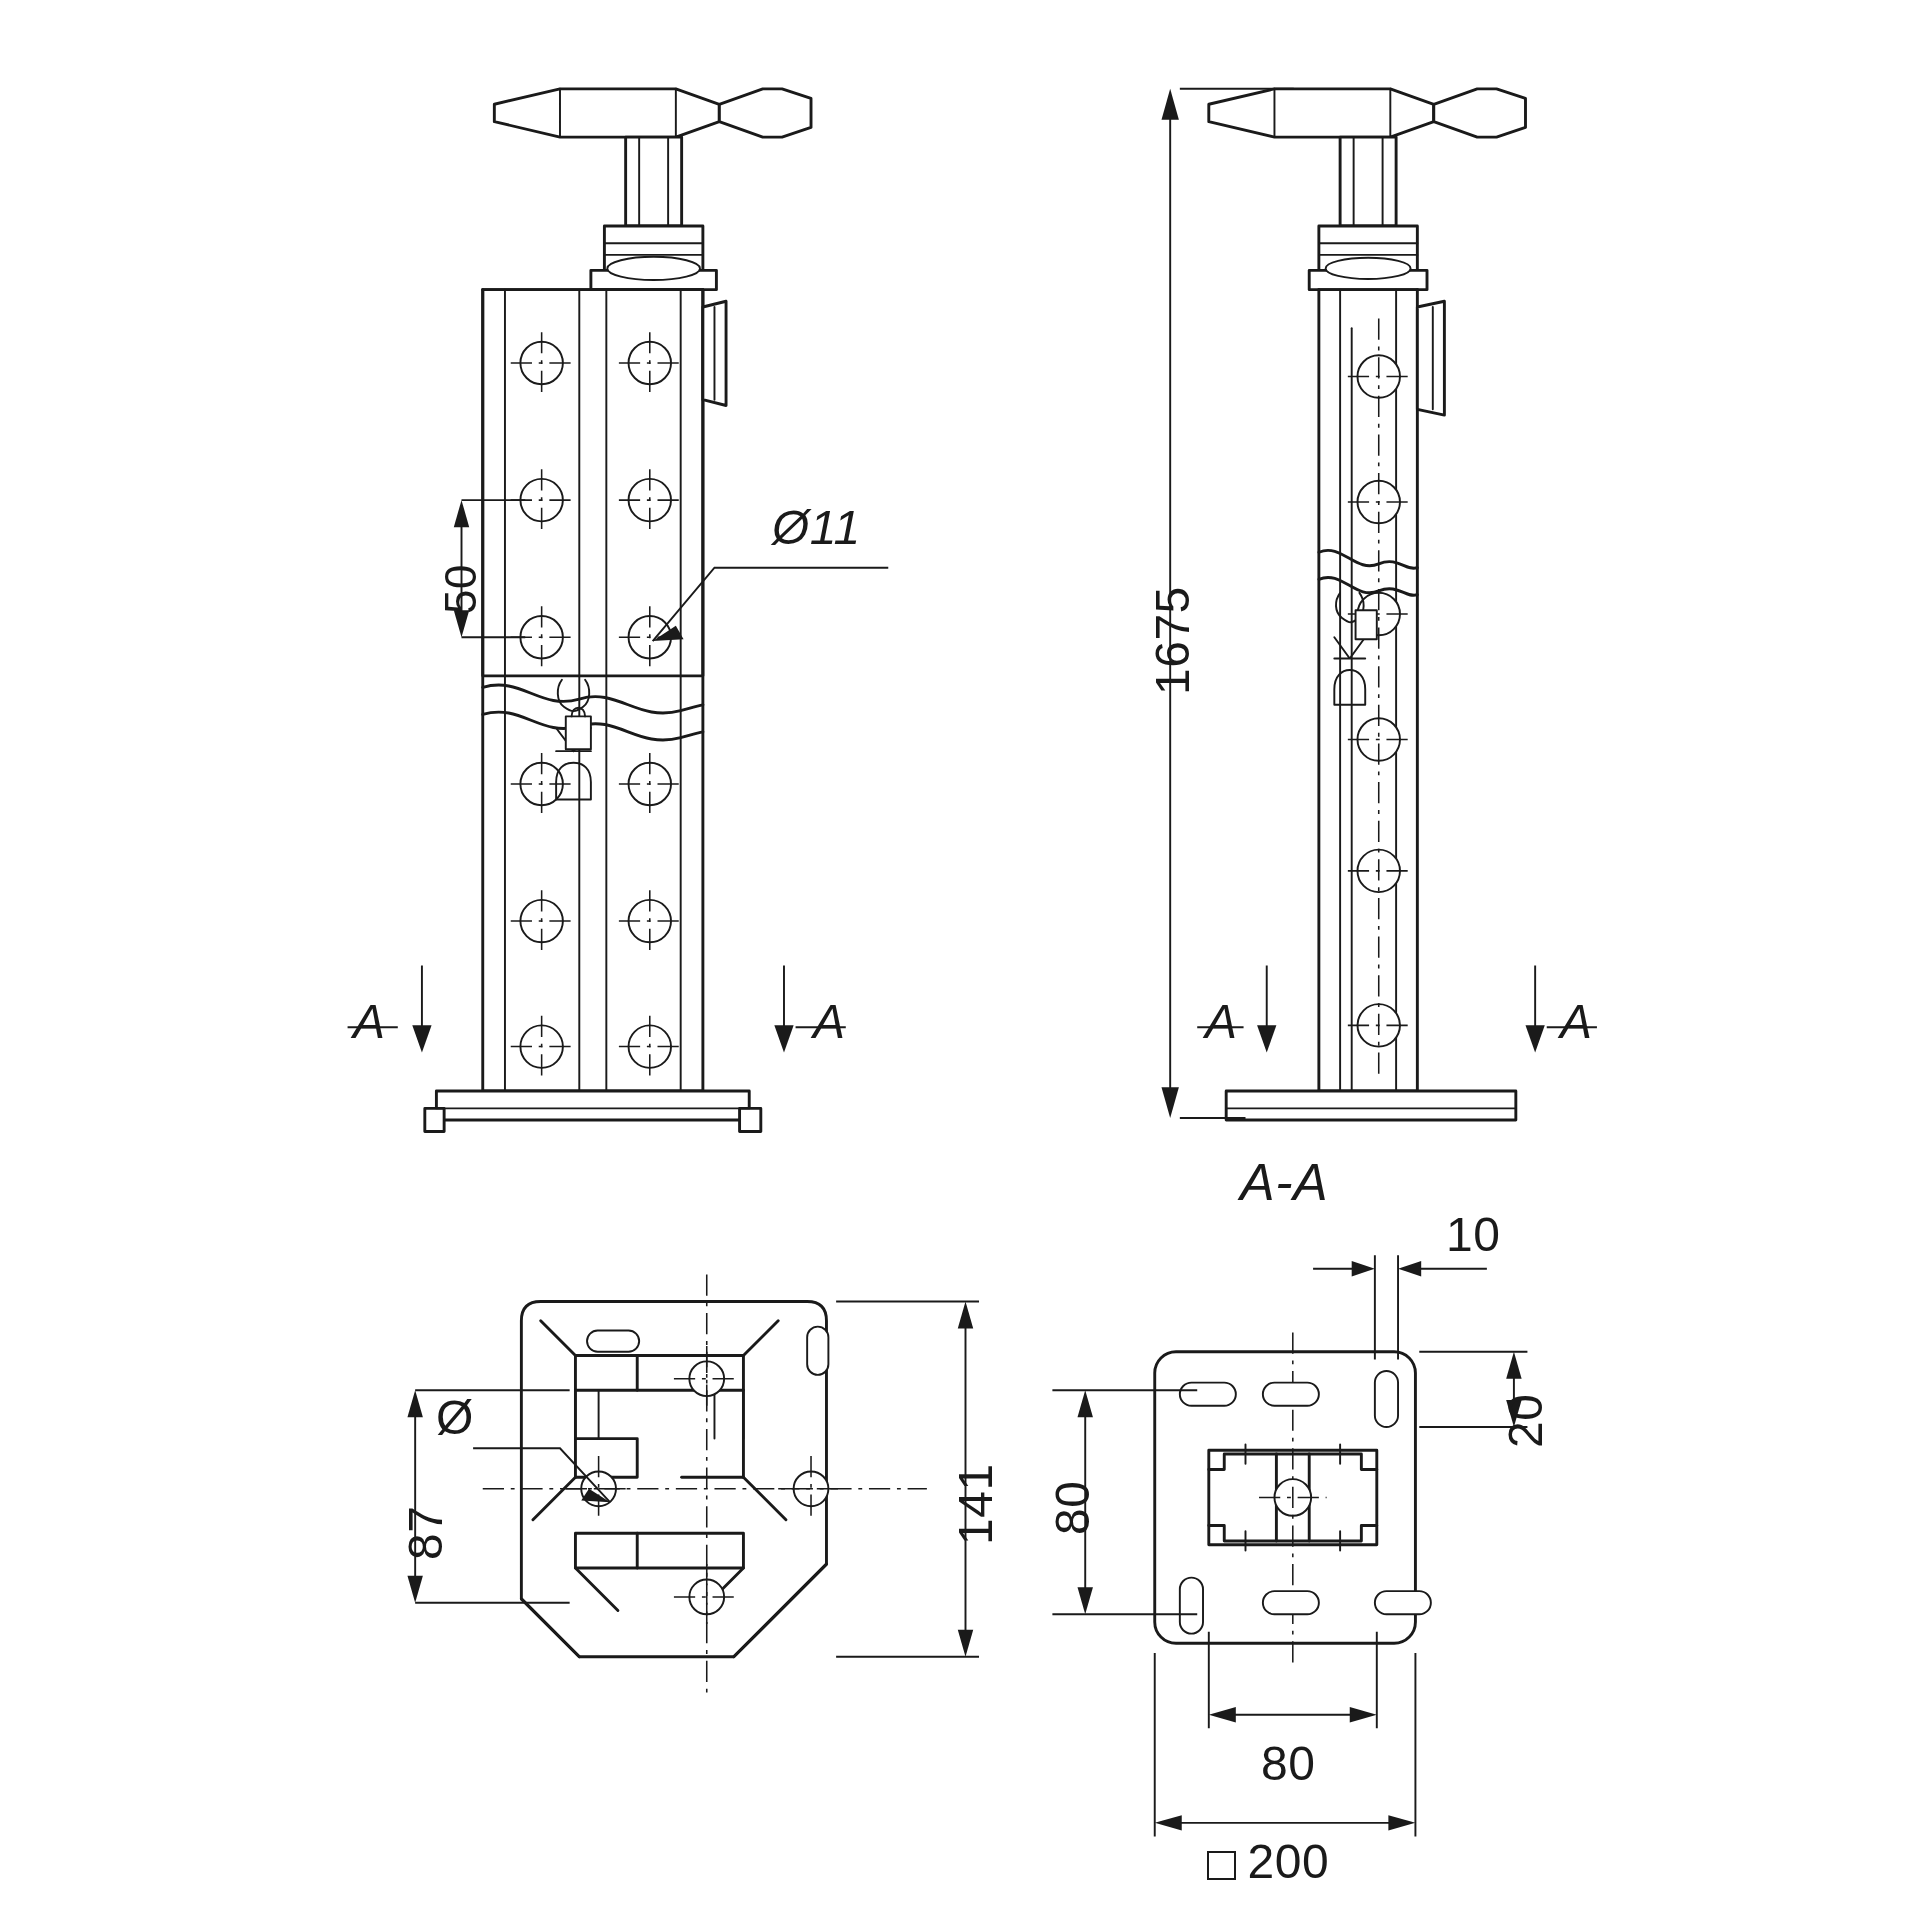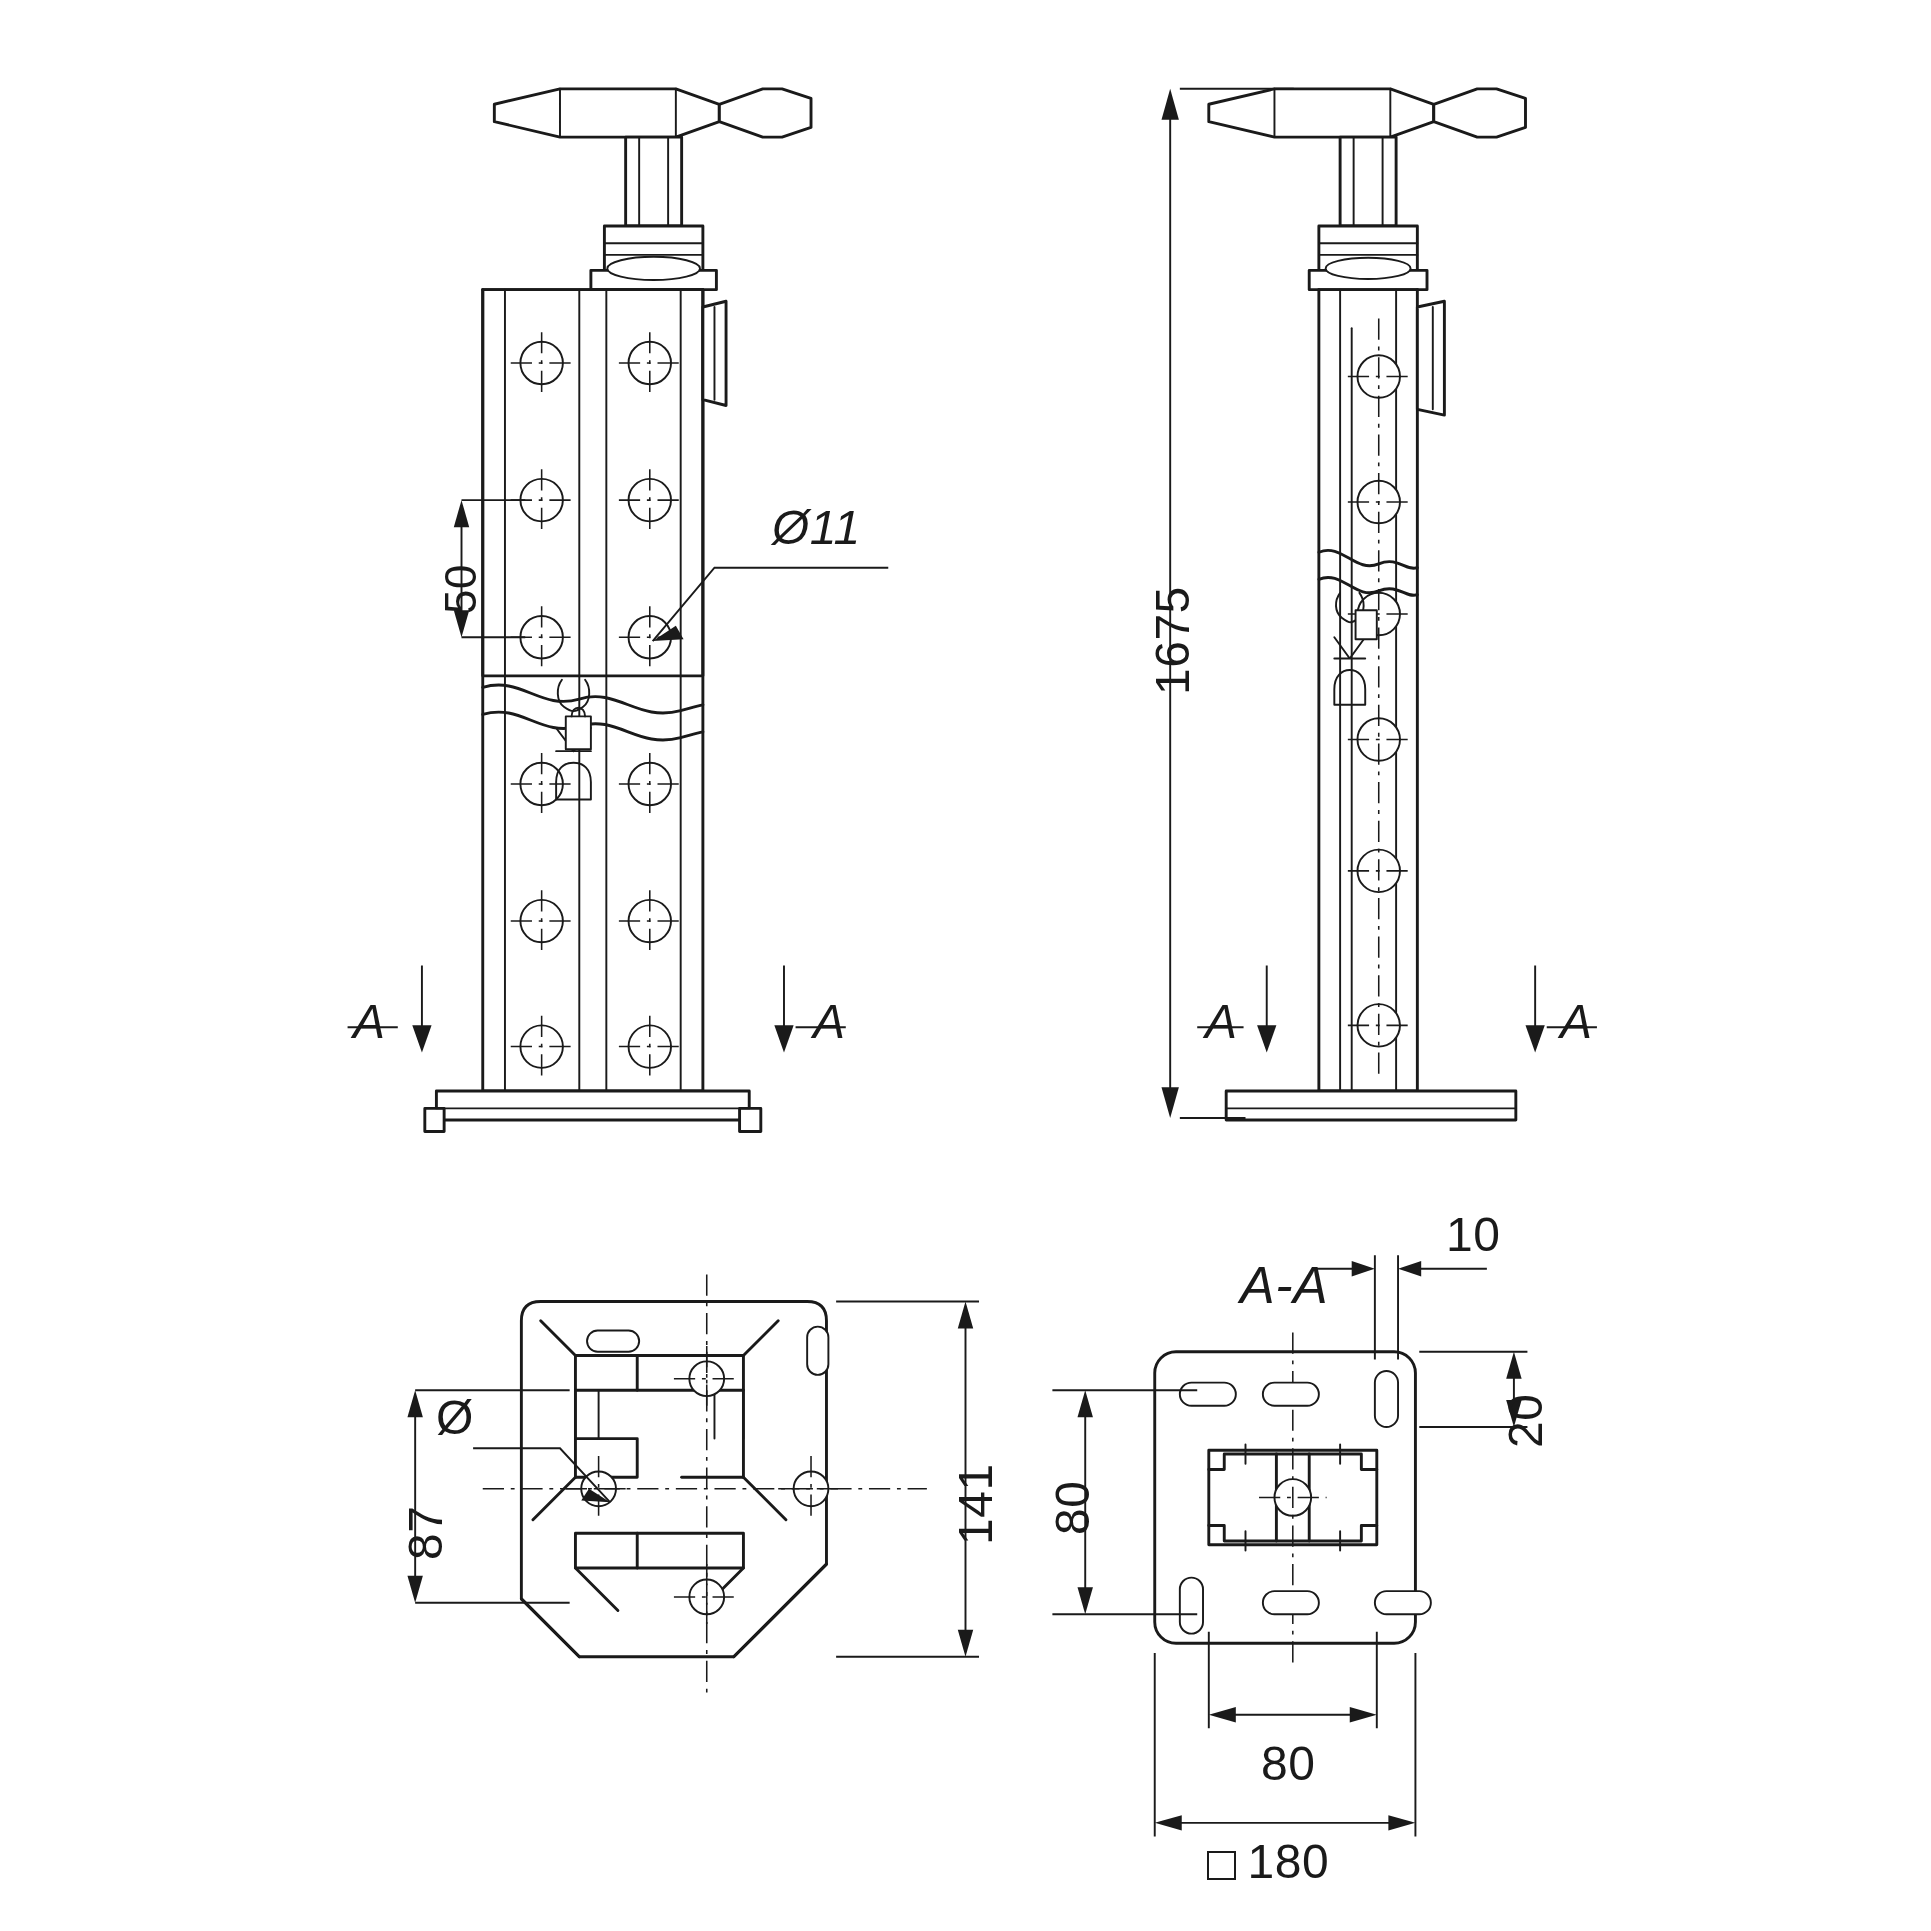--- a/index.html
+++ b/index.html
@@ -360,34 +360,34 @@
 
   <div class="dimtext big" style="left:772px; top:500px;font-style:italic;">Ø11</div>
 
   <div class="dimtext rot big" style="left:1145px; top:695px;">1675</div>
 
   <div class="dimtext italic big" style="left:353px; top:994px;">A</div>
   <div class="dimtext italic big" style="left:813px; top:994px;">A</div>
   <div class="dimtext italic big" style="left:1205px; top:994px;">A</div>
   <div class="dimtext italic big" style="left:1560px; top:994px;">A</div>
 
-  <div class="dimtext italic big" style="left:1240px; top:1255px; font-size:52px;">A-A</div>
+  <div class="dimtext italic big" style="left:1240px; top:1152px; font-size:52px;">A-A</div>
 
   <div class="dimtext rot big" style="left:398px; top:1560px;">87</div>
 
   <div class="dimtext big" style="left:436px; top:1390px;">Ø</div>
 
   <div class="dimtext rot big" style="left:948px; top:1545px;">141</div>
 
   <div class="dimtext big" style="left:1446px; top:1207px;">10</div>
 
   <div class="dimtext rot big" style="left:1498px; top:1448px;">20</div>
 
   <div class="dimtext rot big" style="left:1045px; top:1535px;">80</div>
 
   <div class="dimtext big" style="left:1261px; top:1736px;">80</div>
 
   <div class="dimtext big" style="left:1207px; top:1834px;">
-    <span class="sqmark"></span><span>180</span>
+    <span class="sqmark"></span><span>200</span>
   </div>
 
 </div>
 
 
 </body></html>

